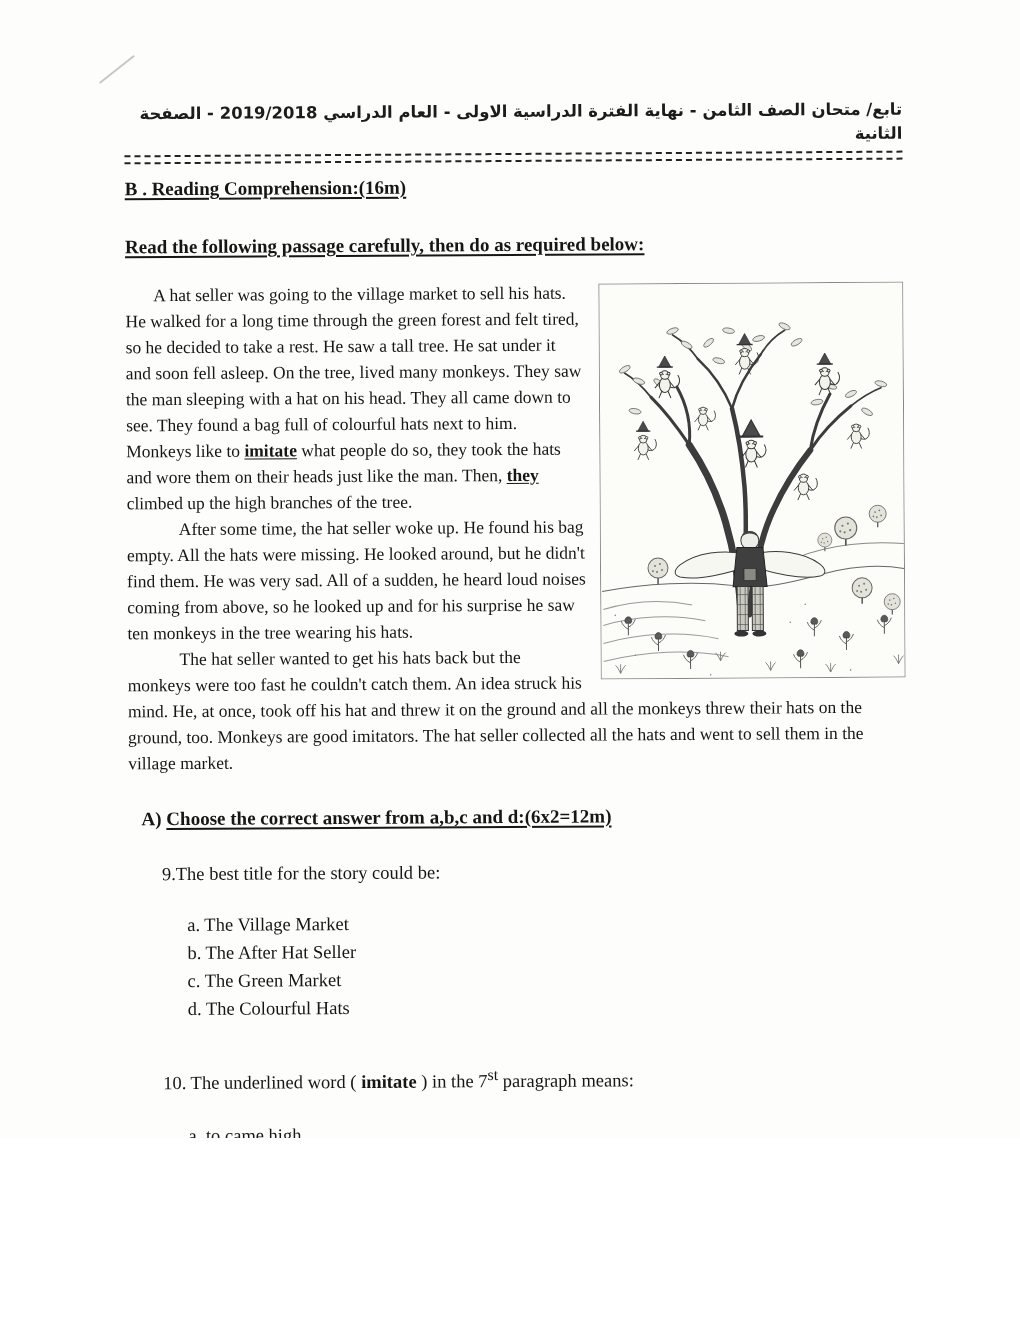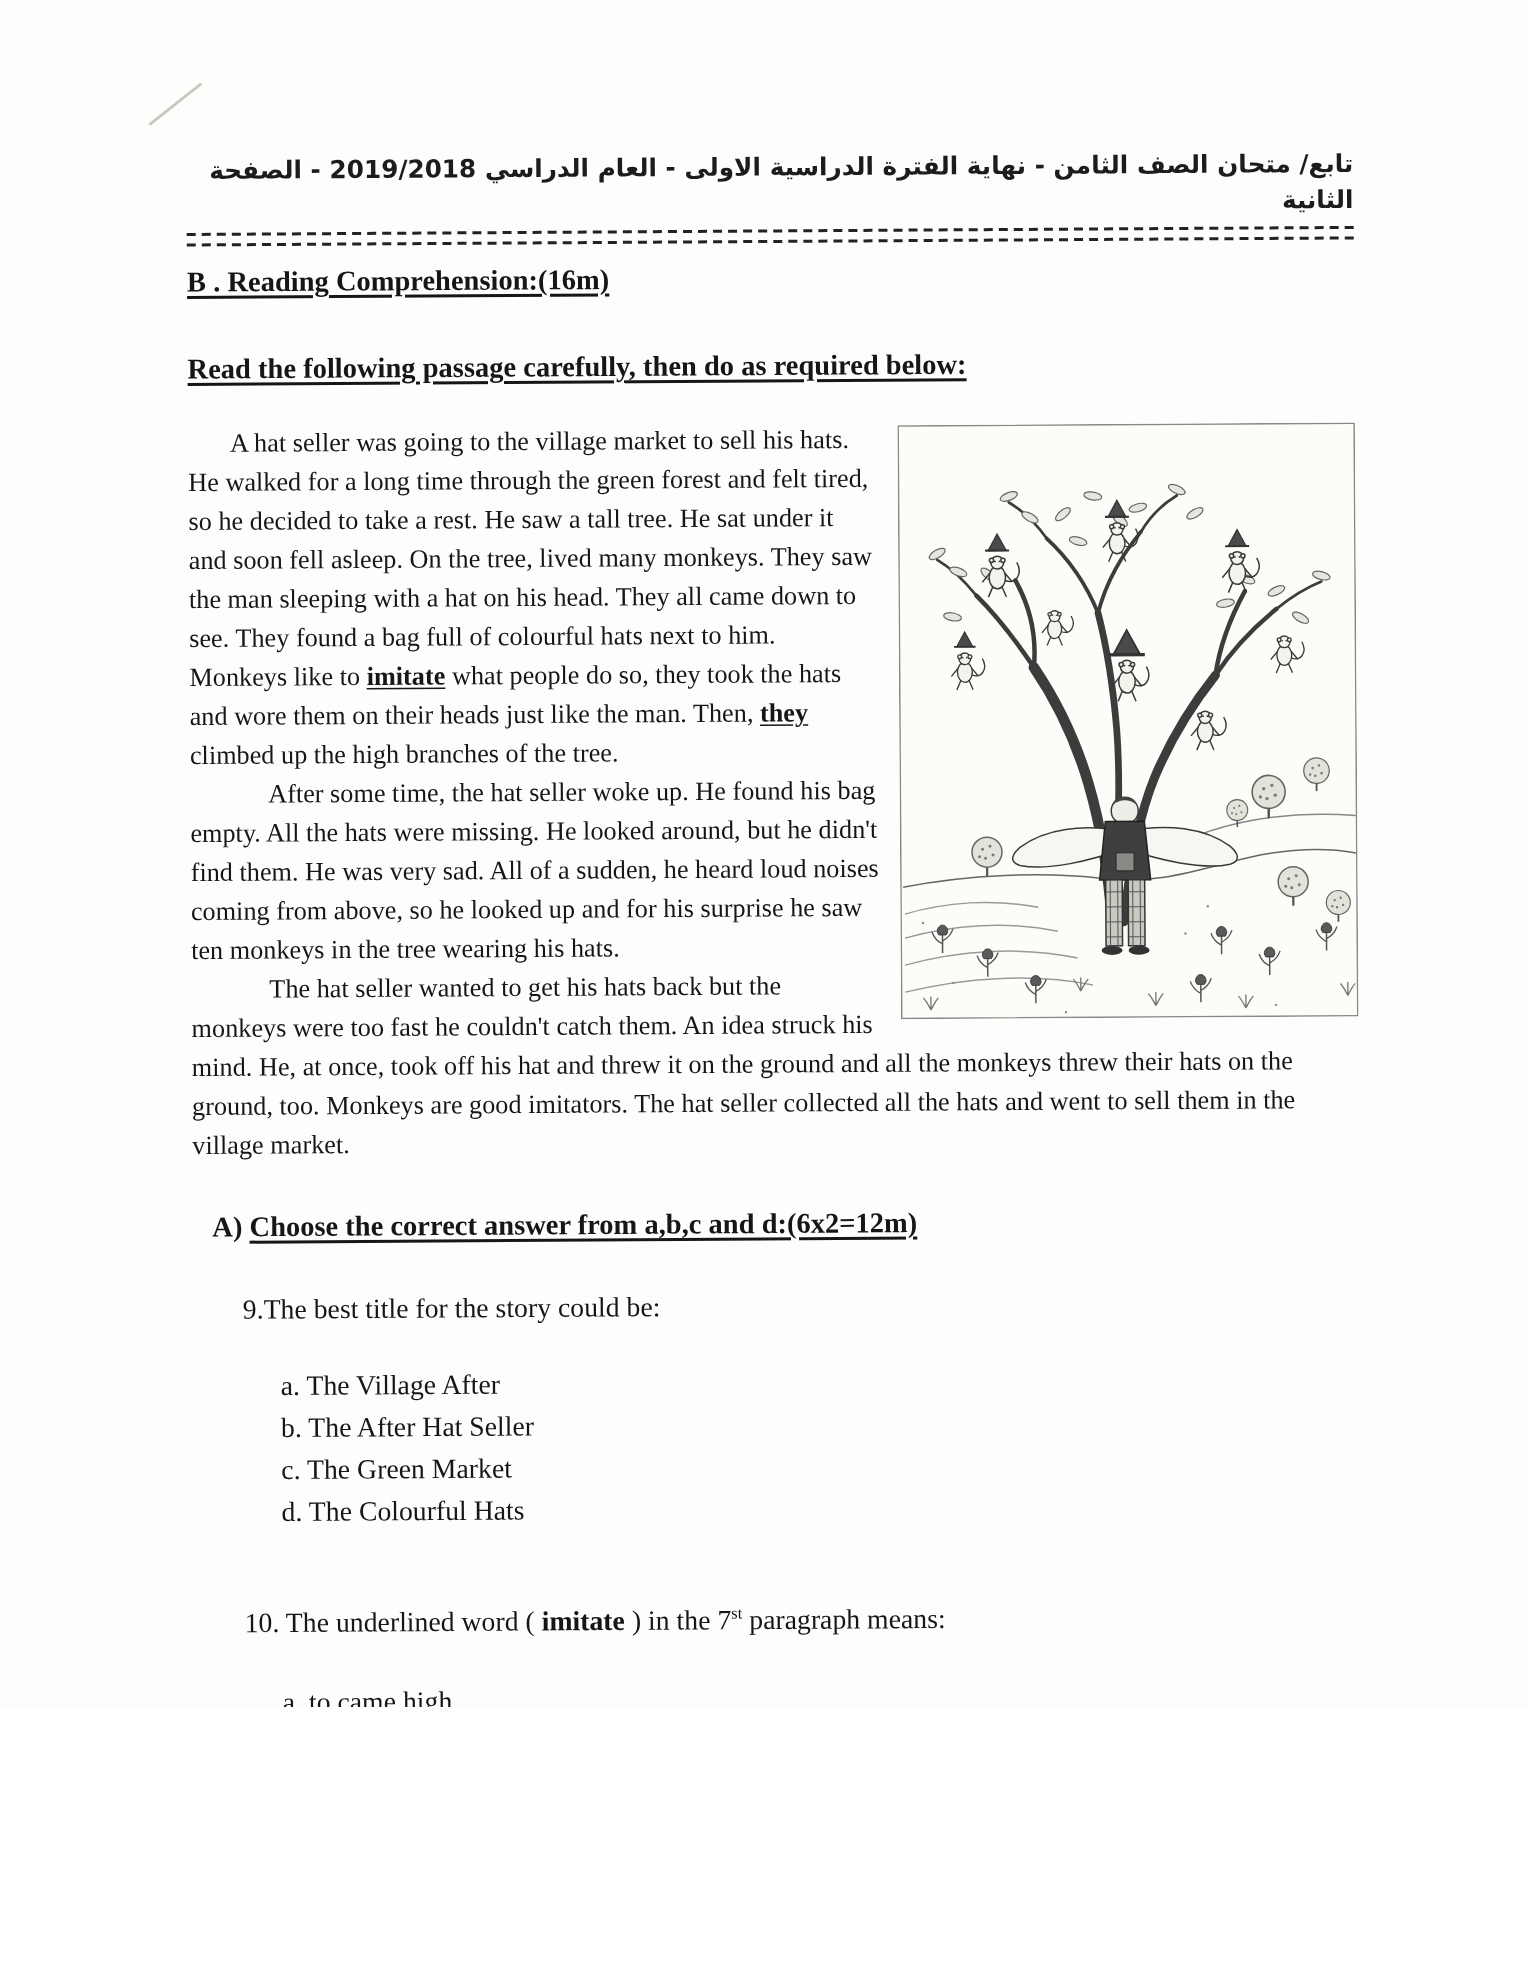--- a/index.html
+++ b/index.html
@@ -40,21 +40,21 @@
     float:right; width:305px; height:396px;
     margin:4px 0 8px 14px;
   }
 
   .section-a { margin-top:32px; margin-left:13px; font-weight:700; font-size:19px; }
   .q-stem { margin-top:34px; margin-left:33px; font-size:18.5px; }
   .q-stem.q10 { margin-top:50px; }
   .options { margin-top:26px; margin-left:58px; font-size:18.5px; line-height:28px; }
   .q10-opts { margin-top:28px; }
   .b { font-weight:700; }
-  sup { font-size:11px; line-height:0; vertical-align:super; }
+  sup { font-size:16px; line-height:0; vertical-align:super; }
 
   .page-number {
     position:absolute; right:108px; top:1188px;
     font-size:34px; color:#2a2a2a; font-family:"Liberation Serif", serif;
   }
 </style>
 </head>
 <body>
 
 <div class="page">
@@ -225,21 +225,21 @@
         <p class="p-indent-lg">After some time, the hat seller woke up. He found his bag empty. All the hats were missing. He looked around, but he didn't find them. He was very sad. All of a sudden, he heard loud noises coming from above, so he looked up and for his surprise he saw ten monkeys in the tree wearing his hats.</p>
         <p class="p-indent-lg">The hat seller wanted to get his hats back but the monkeys were too fast he couldn't catch them. An idea struck his mind. He, at once, took off his hat and threw it on the ground and all the monkeys threw their hats on the ground, too. Monkeys are good imitators. The hat seller collected all the hats and went to sell them in the village market.</p>
         <div style="clear:both"></div>
       </div>
 
       <div class="section-a"><span>A) </span><span class="u">Choose the correct answer from a,b,c and d:(6x2=12m)</span></div>
 
       <div class="q-stem">9.The best title for the story could be:</div>
 
       <div class="options">
-        <div class="option"><span>a.</span> <span>The Village After</span></div>
+        <div class="option"><span>a.</span> <span>The Village Market</span></div>
         <div class="option"><span>b.</span> <span>The After Hat Seller</span></div>
         <div class="option"><span>c.</span> <span>The Green Market</span></div>
         <div class="option"><span>d.</span> <span>The Colourful Hats</span></div>
       </div>
 
       <div class="q-stem q10"><span>10. The underlined word ( </span><span class="b">imitate</span><span> ) in the 7</span><sup>st</sup><span> paragraph means:</span></div>
 
       <div class="options q10-opts">
         <div class="option"><span>a.</span> <span>to came high</span></div>
         <div class="option"><span>b.</span> <span>to climb a tree</span></div>

